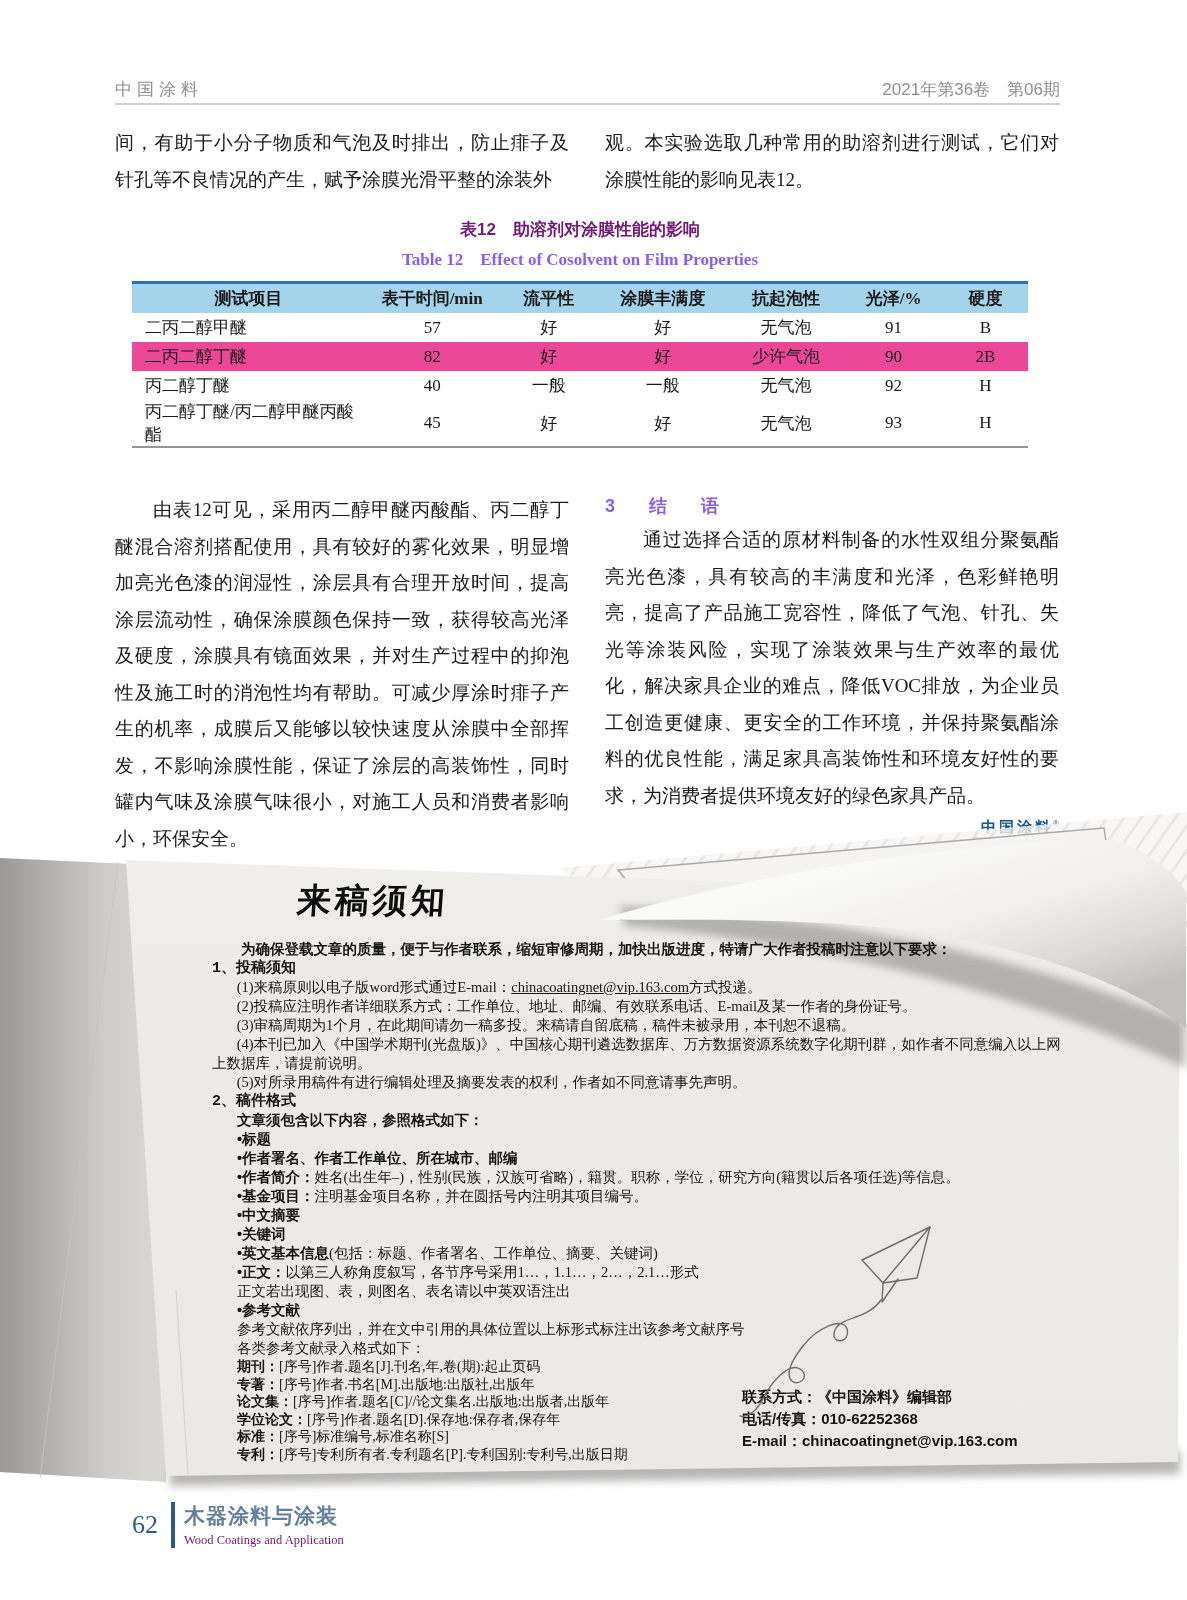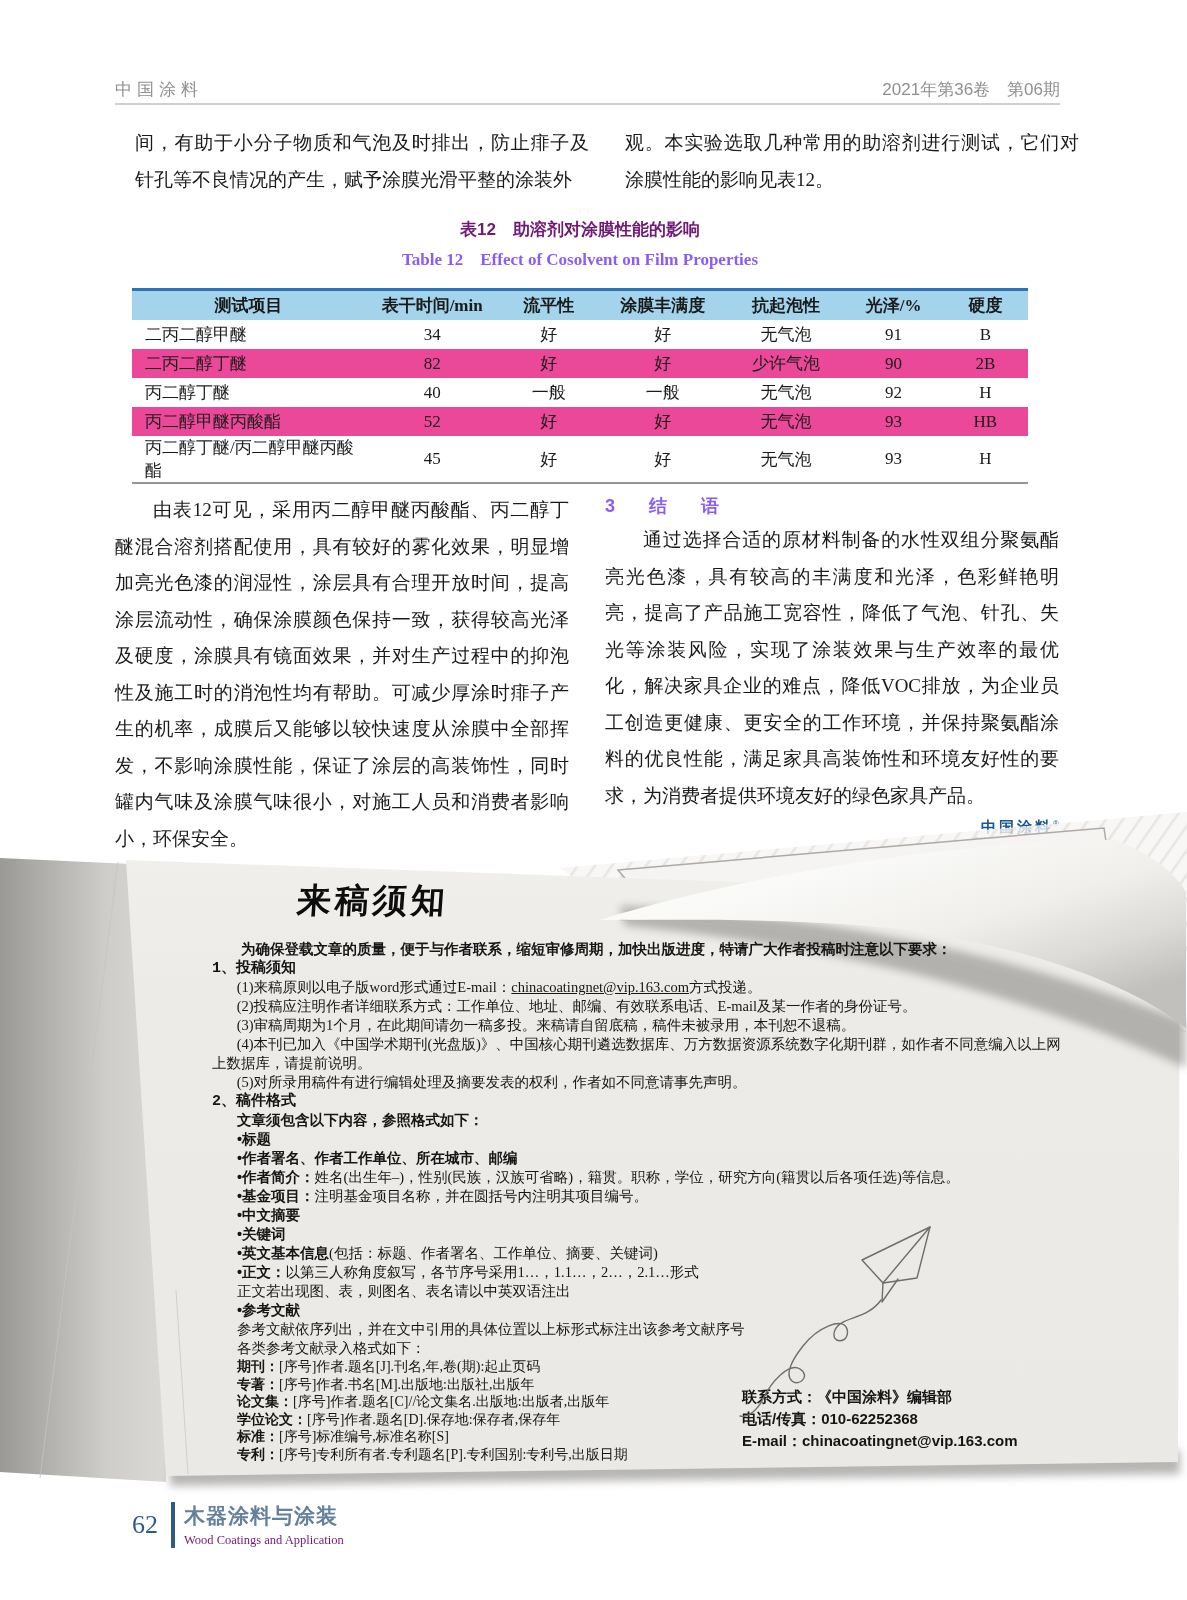--- a/index.html
+++ b/index.html
@@ -6,28 +6,28 @@
   .page{position:relative;width:1187px;height:1596px;background:#ffffff;overflow:hidden;
         font-family:"Liberation Serif",serif;color:#1a1a1a;}
 
   
   .hdr{position:absolute;left:115px;top:78px;width:945px;display:flex;justify-content:space-between;
        font-family:"Liberation Sans",sans-serif;font-size:17px;color:#8f8f8f;}
   .hdr .jn{letter-spacing:5px;}
   .hdr-rule{position:absolute;left:115px;top:103px;width:945px;border-top:2px solid #cfcfcf;}
 
   
-  .intro{position:absolute;left:115px;top:124px;width:945px;display:flex;gap:36px;margin-left:20px;}
+  .intro{position:absolute;left:115px;top:124px;width:945px;display:flex;gap:36px;}
   .intro p{margin:0;width:454px;font-size:19px;line-height:37px;text-align:justify;}
 
   
   .tblwrap{position:absolute;left:132px;top:218px;width:896px;}
   .cap-zh{margin:0;text-align:center;font-family:"Liberation Sans",sans-serif;font-weight:bold;font-size:17px;color:#701a75;}
   .cap-en{margin:7px 0 0 0;text-align:center;font-weight:bold;font-size:17px;color:#8b5cf6;}
-  table.t{width:100%;border-collapse:collapse;margin-top:17px;border-top:3px solid #2e74b5;font-size:17px;}
+  table.t{width:100%;border-collapse:collapse;margin-top:10px;border-top:3px solid #2e74b5;font-size:17px;}
   table.t th{background:#a3d4eb;font-weight:bold;height:29px;text-align:center;padding:0 2px;}
   table.t td{height:29px;text-align:center;padding:0 2px;}
   table.t td.lft{text-align:left;padding-left:13px;}
   table.t tr.alt td{background:#ec4899;}
   table.t tr.last td{border-bottom:2px solid #949494;}
 
   
   .cols2{position:absolute;left:115px;top:492px;width:945px;display:flex;gap:36px;}
   .cols2 .col{width:454px;}
   .cols2 p{margin:0;font-size:19px;line-height:36.5px;text-align:justify;text-indent:2em;}
@@ -104,21 +104,21 @@
         <th>测试项目</th>
         <th>表干时间/min</th>
         <th>流平性</th>
         <th>涂膜丰满度</th>
         <th>抗起泡性</th>
         <th>光泽/%</th>
         <th>硬度</th>
       </tr>
       <tr>
         <td class="lft">二丙二醇甲醚</td>
-        <td>34</td>
+        <td>57</td>
         <td>好</td>
         <td>好</td>
         <td>无气泡</td>
         <td>91</td>
         <td>B</td>
       </tr>
       <tr class="alt">
         <td class="lft">二丙二醇丁醚</td>
         <td>82</td>
         <td>好</td>
@@ -128,29 +128,20 @@
         <td>2B</td>
       </tr>
       <tr>
         <td class="lft">丙二醇丁醚</td>
         <td>40</td>
         <td>一般</td>
         <td>一般</td>
         <td>无气泡</td>
         <td>92</td>
         <td>H</td>
-      </tr>
-      <tr class="alt">
-        <td class="lft">丙二醇甲醚丙酸酯</td>
-        <td>52</td>
-        <td>好</td>
-        <td>好</td>
-        <td>无气泡</td>
-        <td>93</td>
-        <td>HB</td>
       </tr>
       <tr class="last">
         <td class="lft">丙二醇丁醚/丙二醇甲醚丙酸酯</td>
         <td>45</td>
         <td>好</td>
         <td>好</td>
         <td>无气泡</td>
         <td>93</td>
         <td>H</td>
       </tr>

